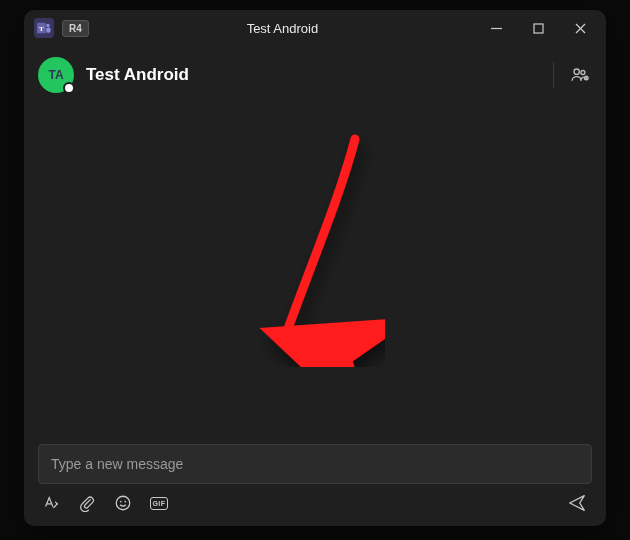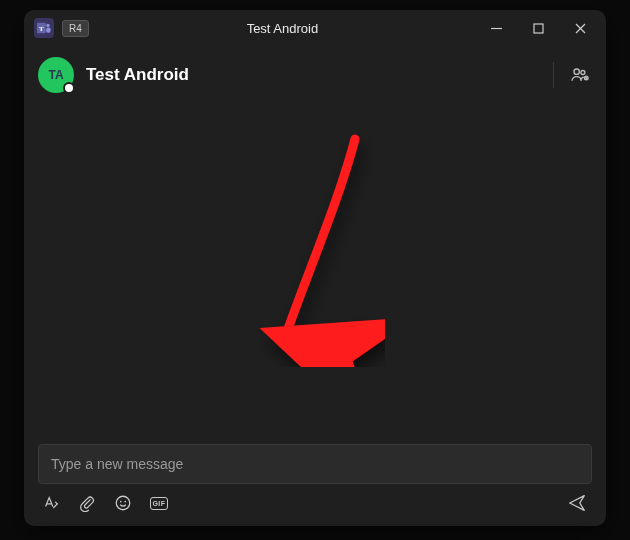--- a/index.html
+++ b/index.html
@@ -5,21 +5,21 @@
   * { box-sizing: border-box; margin: 0; padding: 0; }
   html, body { width: 630px; height: 540px; background: #0a0a0a; font-family: "Segoe UI", Arial, sans-serif; overflow: hidden; }
   .window {
     position: absolute; left: 24px; top: 10px; width: 582px; height: 516px;
     background: #1f1f1f; border-radius: 10px; display: flex; flex-direction: column;
     box-shadow: 0 8px 30px rgba(0,0,0,0.6);
   }
   
   .titlebar { height: 36px; display: flex; align-items: center; padding: 0 6px 0 10px; color: #ddd; font-size: 13px; }
   .app-badge { width: 20px; height: 20px; border-radius: 4px; background: #3a3560; display:flex; align-items:center; justify-content:center; color:#d6d0ff; font-size:10px; font-weight:700; }
-  .r-badge { margin-left: 8px; background: #3c3c3c; color: #cfcfcf; font-size: 10px; font-weight: 400; padding: 2px 6px; border-radius: 3px; border:1px solid #555; }
+  .r-badge { margin-left: 8px; background: #3c3c3c; color: #cfcfcf; font-size: 10px; font-weight: 700; padding: 2px 6px; border-radius: 3px; border:1px solid #555; }
   .title-text { flex: 1; text-align: center; font-size: 13px; color: #e8e8e8; font-weight: 400; }
   .win-controls { display: flex; align-items: center; gap: 2px; }
   .win-btn { width: 40px; height: 28px; display:flex; align-items:center; justify-content:center; color:#ccc; cursor:pointer; border-radius:4px; }
   .win-btn svg { width:11px; height:11px; }
   
   .chat-header { height: 58px; display:flex; align-items:center; padding: 0 14px; border-bottom: none; }
   .avatar-wrap { position: relative; width: 36px; height: 36px; }
   .avatar { width:36px; height:36px; border-radius:50%; background:#22c55e; display:flex; align-items:center; justify-content:center; color:#2a3a52; font-size:12px; font-weight:600; }
   .presence { position:absolute; right:-1px; bottom:-1px; width:12px; height:12px; border-radius:50%; background:#fff; border:2px solid #1f1f1f; }
   .chat-name { margin-left: 12px; color:#fff; font-size:17px; font-weight:700; flex:1; }

